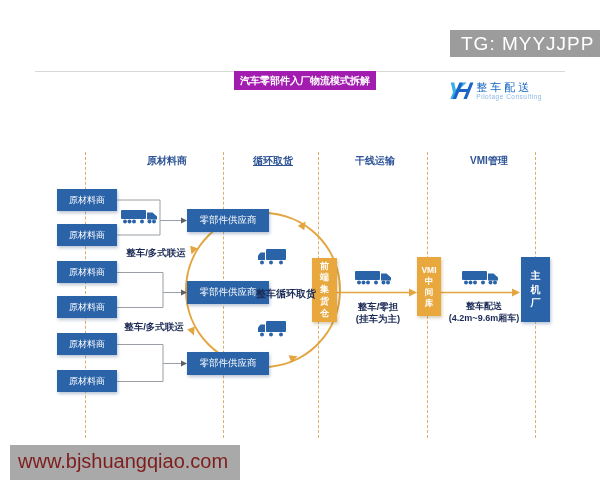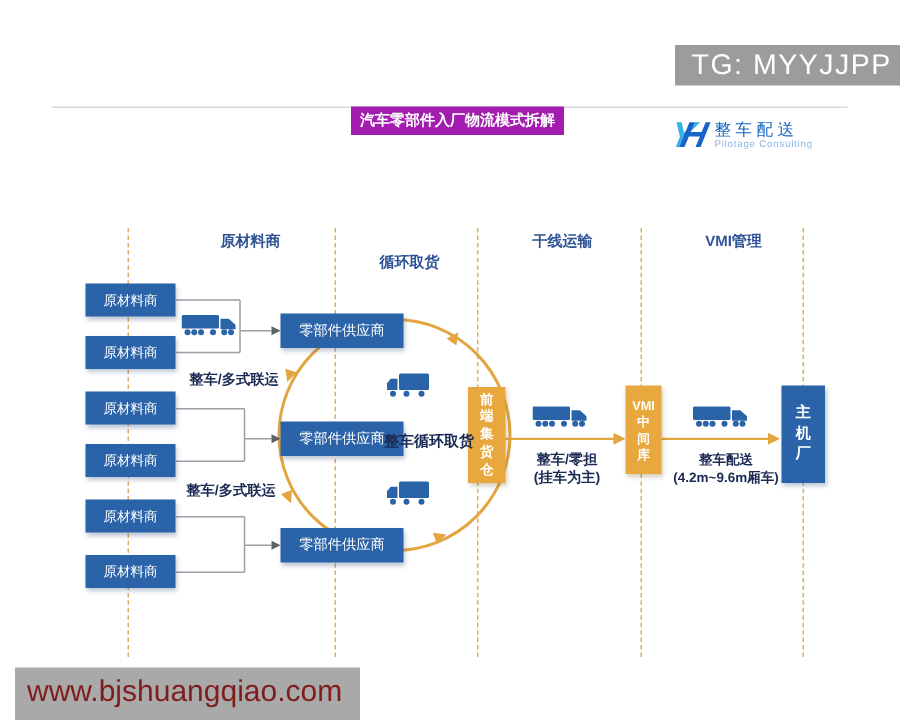--- a/index.html
+++ b/index.html
@@ -65,21 +65,21 @@
   <div class="abs title-bar">汽车零部件入厂物流模式拆解</div>
   <div class="abs logo">
     <div class="logo-mark"><span class="m1">Y</span><span class="m2">H</span></div>
     <div class="logo-names">
       <span class="logo-cn">整车配送</span>
       <span class="logo-en">Pilotage Consulting</span>
     </div>
   </div>
 
   <div class="abs col-h" style="left:117px;top:154px;">原材料商</div>
-  <div class="abs col-h" style="left:223px;top:168px;">循环取货</div>
+  <div class="abs col-h" style="left:223px;top:154px;text-decoration:underline;">循环取货</div>
   <div class="abs col-h" style="left:325px;top:154px;">干线运输</div>
   <div class="abs col-h" style="left:439px;top:154px;">VMI管理</div>
 
   <div class="abs vdash" style="left:85px;"></div>
   <div class="abs vdash" style="left:223px;"></div>
   <div class="abs vdash" style="left:318px;"></div>
   <div class="abs vdash" style="left:427px;"></div>
   <div class="abs vdash" style="left:535px;"></div>
 
   <svg class="abs overlay" width="600" height="480" viewBox="0 0 600 480">

